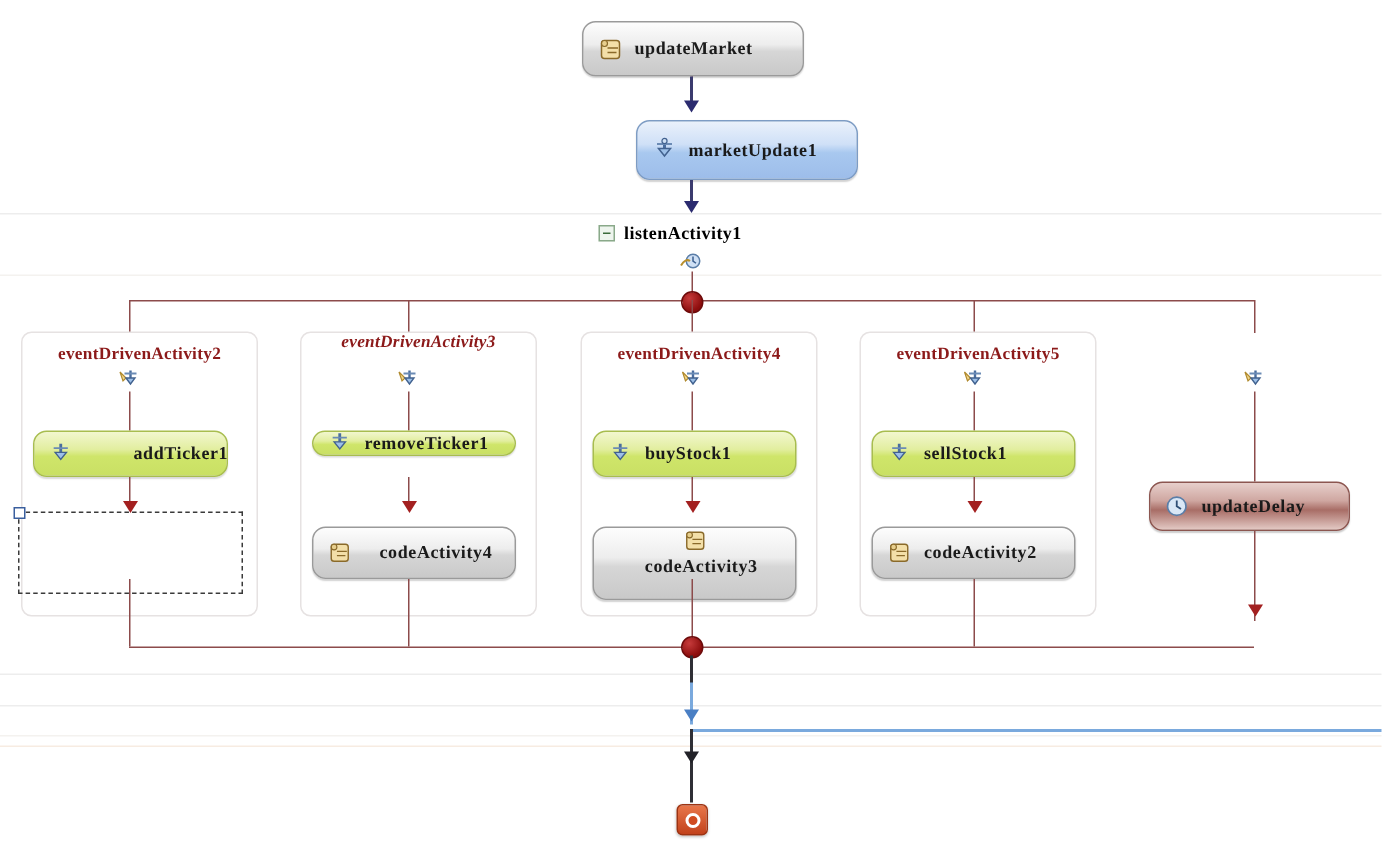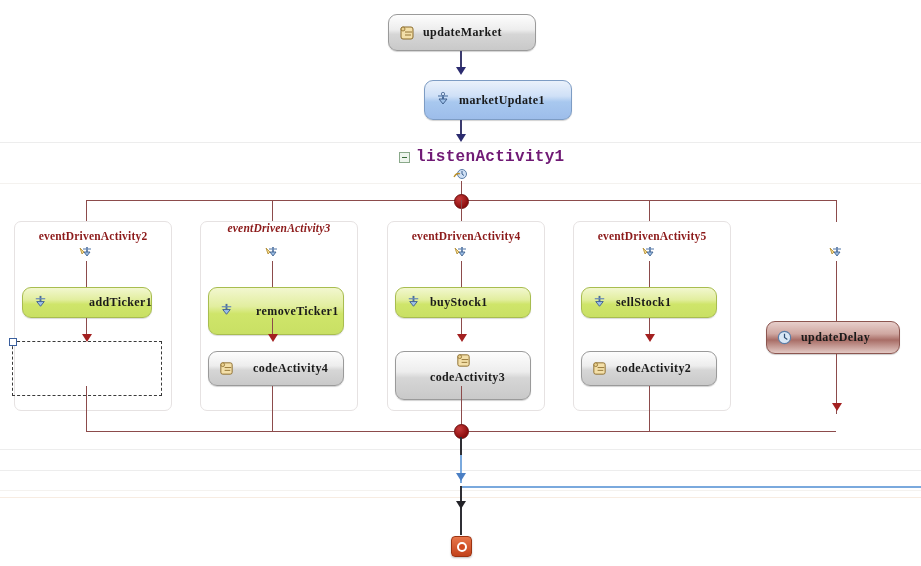--- a/index.html
+++ b/index.html
@@ -107,22 +107,22 @@
   
   .listen-wrap{position:absolute;display:flex;align-items:center;}
   .expander{
     width:11px;height:11px;border:1px solid #8aa98a;background:#eef5ee;
     margin-right:6px;position:relative;box-sizing:border-box;
   }
   .expander:before{
     content:"";position:absolute;left:2px;top:4px;width:5px;height:1px;background:#3a6b3a;
   }
   .listen-lbl{
-    font-size:16px;font-weight:bold;color:#701a75;white-space:nowrap;
-    font-family:Liberation Mono, monospace;letter-spacing:0.3px;
+    font-size:12px;font-weight:bold;color:#000000;white-space:nowrap;
+    font-family:Liberation Serif, serif;letter-spacing:0.3px;
   }
 
   
   .terminator{
     position:absolute;width:19px;height:19px;border-radius:4px;
     background:linear-gradient(to bottom,#e8764a,#c2421b);
     border:1px solid #9c3312;
     display:flex;align-items:center;justify-content:center;
     box-shadow:0 1px 2px rgba(0,0,0,.25);
   }
@@ -236,21 +236,21 @@
   </div>
   <span class="ev-icon" style="left:264px;top:245px;">
     <svg width="17" height="16" viewBox="0 0 17 16">
       <path d="M2 3 l4 4 l-2 2 z" fill="#f2d68a" stroke="#b08a2e" stroke-width="0.8"></path>
       <path d="M9 2 v8" stroke="#4a6d9e" stroke-width="1.6"></path>
       <path d="M6 7 l3 4 l3 -4 z" fill="#9dc0e8" stroke="#42628f" stroke-width="0.9"></path>
       <path d="M5 4 h8" stroke="#6b8bb5" stroke-width="1.2"></path>
     </svg>
   </span>
   <div class="vline" style="left:272px;top:261px;height:26px;"></div>
-  <div class="node green" style="left:208px;top:287px;width:136px;height:48px;gap:13px;">
+  <div class="node green" style="left:208px;top:287px;width:136px;height:17px;">
     <span class="ico">
       <svg width="17" height="17" viewBox="0 0 18 18">
         <path d="M9 2 v9" stroke="#4a6d9e" stroke-width="2"></path>
         <path d="M5 8 l4 5 l4 -5 z" fill="#9dc0e8" stroke="#42628f" stroke-width="1"></path>
         <path d="M4 5 h10" stroke="#6b8bb5" stroke-width="1.3"></path>
       </svg>
     </span>
     <span class="lbl">removeTicker1</span>
   </div>
   <div class="vline" style="left:272px;top:318px;height:22px;"></div>

